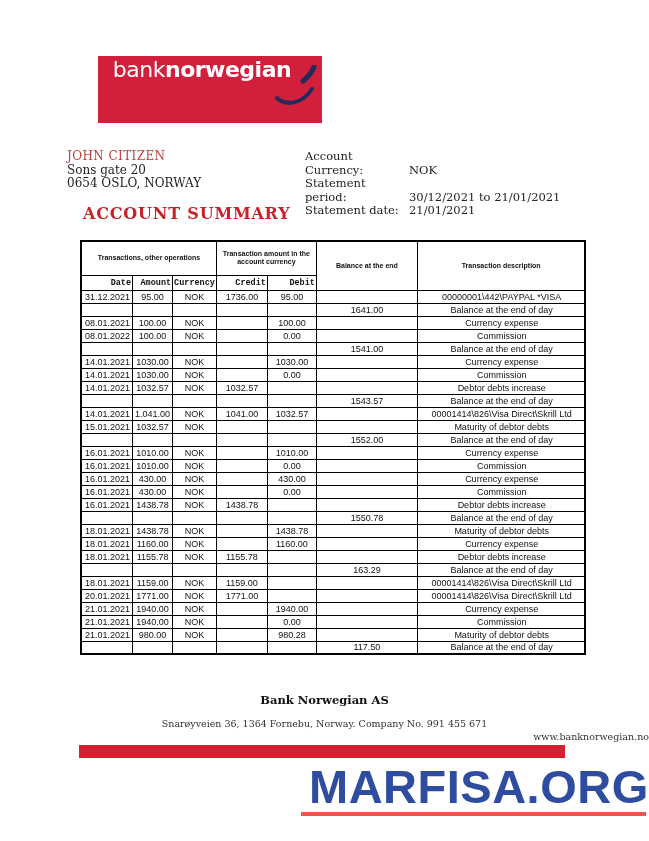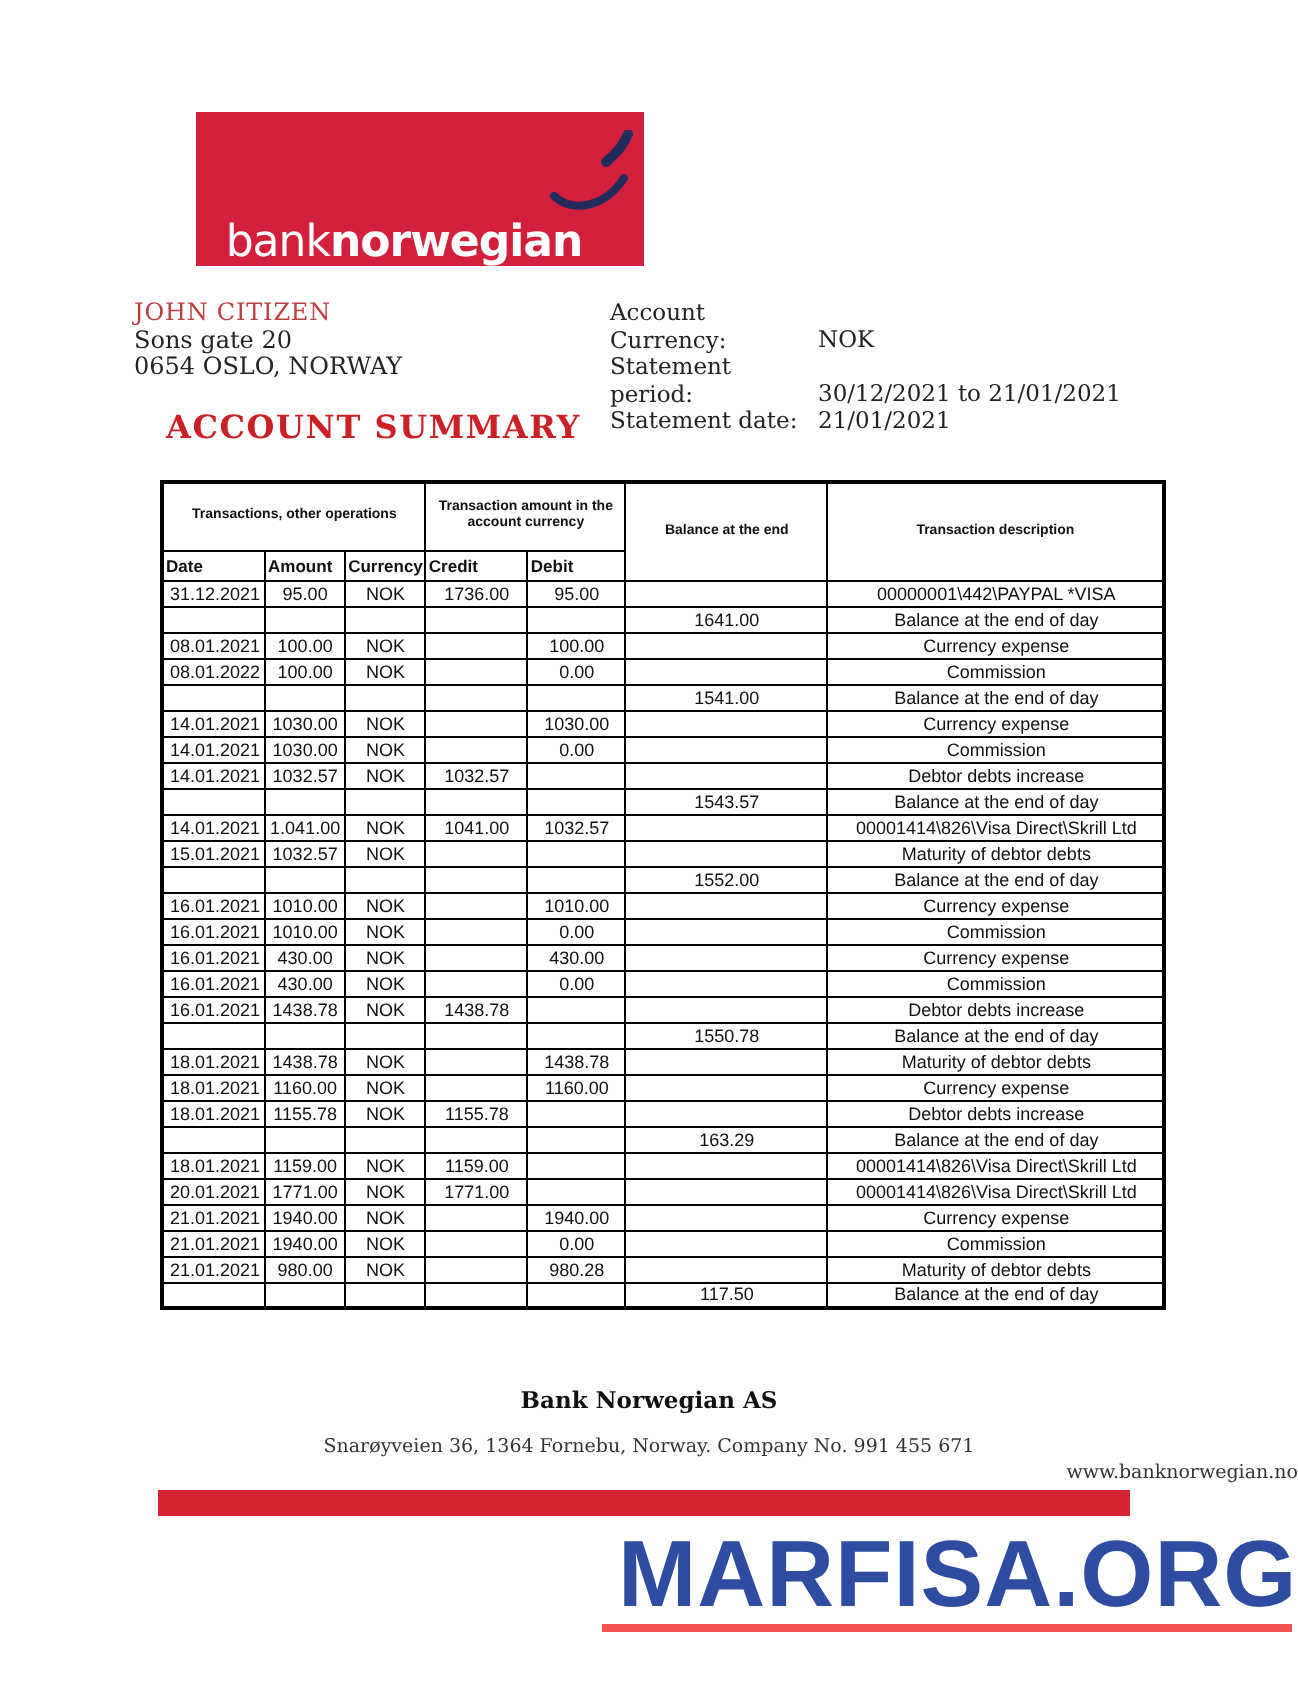--- a/index.html
+++ b/index.html
@@ -10,22 +10,22 @@
     --swoosh-navy:#232B5D;
     --marfisa-blue:#2E4DA0;
     --underline-red:#EF5450;
   }
   *{box-sizing:border-box;}
   html,body{margin:0;padding:0;background:#fff;}
   .page{position:relative;width:649px;height:841px;background:#fff;overflow:hidden;
         font-family:"DejaVu Serif",serif;color:#222;}
 
   
-  .logo{position:absolute;left:98px;top:56px;width:224px;height:77px;
-        background:var(--brand-red);display:flex;align-items:flex-end;justify-content:center;}
+  .logo{position:absolute;left:98px;top:56px;width:224px;height:67px;
+        background:var(--brand-red);display:flex;align-items:flex-start;justify-content:center;}
   .logo-text{font-family:"DejaVu Sans",sans-serif;color:#fff;font-size:22px;
              letter-spacing:-0.5px;position:relative;top:1px;padding-right:16px;}
   .logo-bank{font-weight:400;}
   .logo-norwegian{font-weight:700;}
   .swoosh{position:absolute;right:2px;top:9px;}
 
   
   .recipient{position:absolute;left:67px;top:150px;font-size:12px;line-height:13.5px;color:#232323;}
   .recipient-name{color:var(--name-red);letter-spacing:0.4px;}
   .account-info{position:absolute;left:305px;top:150px;font-size:11.5px;line-height:13.5px;color:#232323;}
@@ -33,22 +33,22 @@
 
   .section-title{position:absolute;left:83px;top:204px;margin:0;font-size:16px;font-weight:700;
                  color:var(--heading-red);letter-spacing:0.8px;font-family:"DejaVu Serif",serif;}
 
   
   .statement-table{position:absolute;left:80px;top:240px;border-collapse:collapse;
                    table-layout:fixed;border:2px solid #000;}
   .statement-table th,.statement-table td{border:1px solid #000;overflow:hidden;}
   .group-th{font-family:"Liberation Sans",sans-serif;font-weight:700;font-size:7px;
             line-height:8.5px;text-align:center;padding:2px 4px;white-space:normal;color:#111;}
-  .sub-th{font-family:Liberation Sans, sans-serif;font-weight:700;font-size:8.5px;
-          text-align:left;color:#111;}
+  .sub-th{font-family:Liberation Mono, monospace;font-weight:700;font-size:8.5px;
+          text-align:right;color:#111;}
   .group-row{height:34px;}
   .sub-row{height:15px;}
   .statement-table tbody td{font-family:"Liberation Sans",sans-serif;font-size:9px;height:13px;
             padding:0 2px;color:#111;white-space:nowrap;}
   .col-date{text-align:left;padding-left:3px !important;}
   .col-amount,.col-currency,.col-credit,.col-debit,.col-balance{text-align:center;}
   .col-desc{text-align:center;padding-left:3px !important;}
 
   
   .footer-company{position:absolute;left:0;right:0;top:693px;text-align:center;

